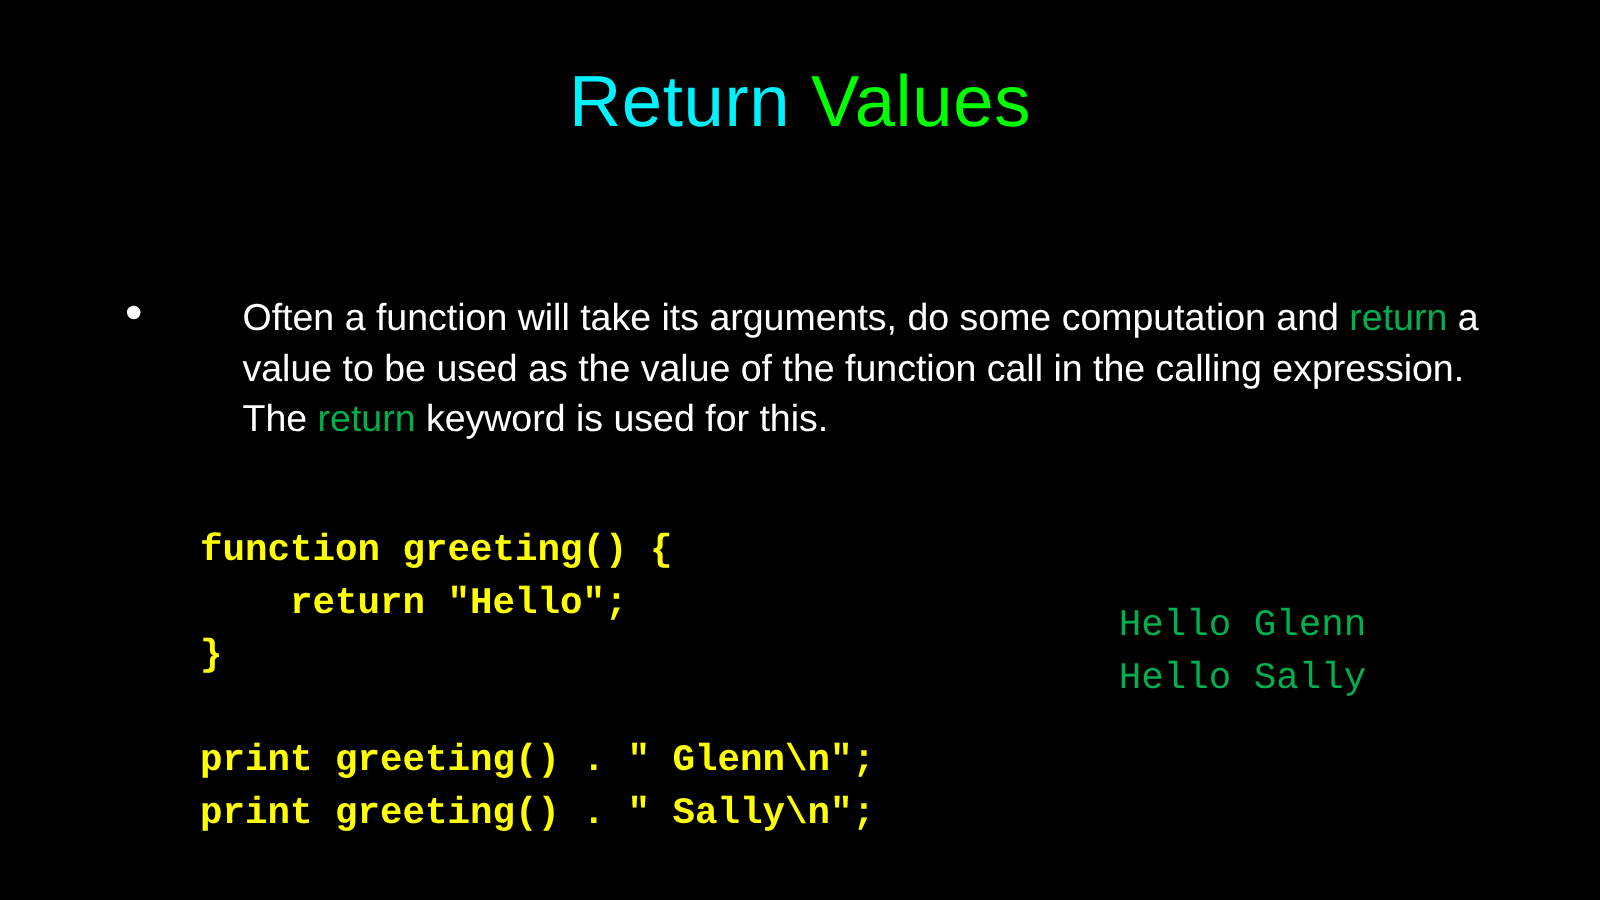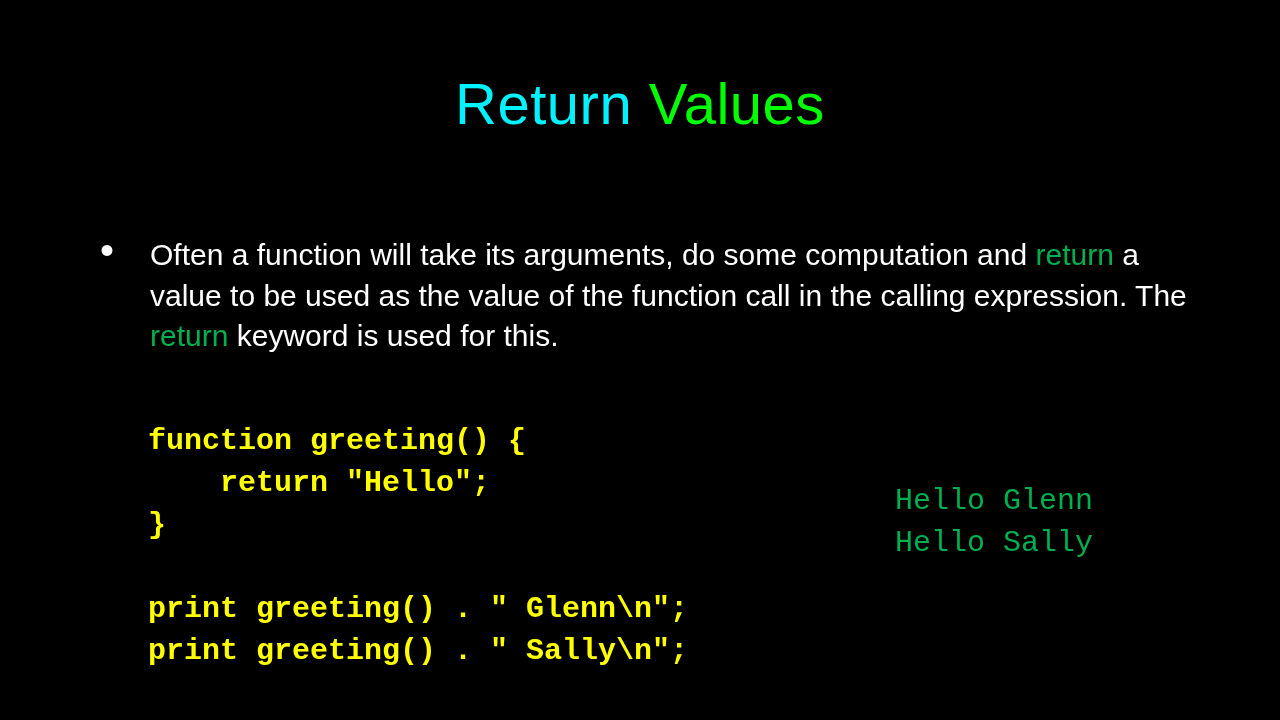--- a/index.html
+++ b/index.html
@@ -14,21 +14,21 @@
   }
   .slide {
     width: 1280px;
     height: 720px;
     position: relative;
     box-sizing: border-box;
   }
   .title {
     text-align: center;
     font-size: 58px;
-    padding-top: 70px;
+    padding-top: 48px;
     font-weight: normal;
     letter-spacing: 0.5px;
   }
   .title .w1 { color: #00f2ff; }
   .title .w2 { color: #00ff00; }
   .body {
     position: absolute;
     top: 235px;
     left: 100px;
     right: 80px;
@@ -41,26 +41,27 @@
     color: #ffffff;
     font-size: 40px;
     line-height: 30px;
     width: 50px;
     flex-shrink: 0;
   }
   .para {
     font-size: 30px;
     line-height: 1.35;
     color: #ffffff;
+    margin-left: 44px;
   }
   .kw { color: #00b050; }
   .code-area {
     position: absolute;
     top: 420px;
-    left: 148px;
+    left: 160px;
     font-family: "Courier New", Courier, monospace;
     font-size: 30px;
     font-weight: bold;
     color: #ffff00;
     white-space: pre;
     line-height: 1.4;
   }
   .output-area {
     position: absolute;
     top: 480px;

